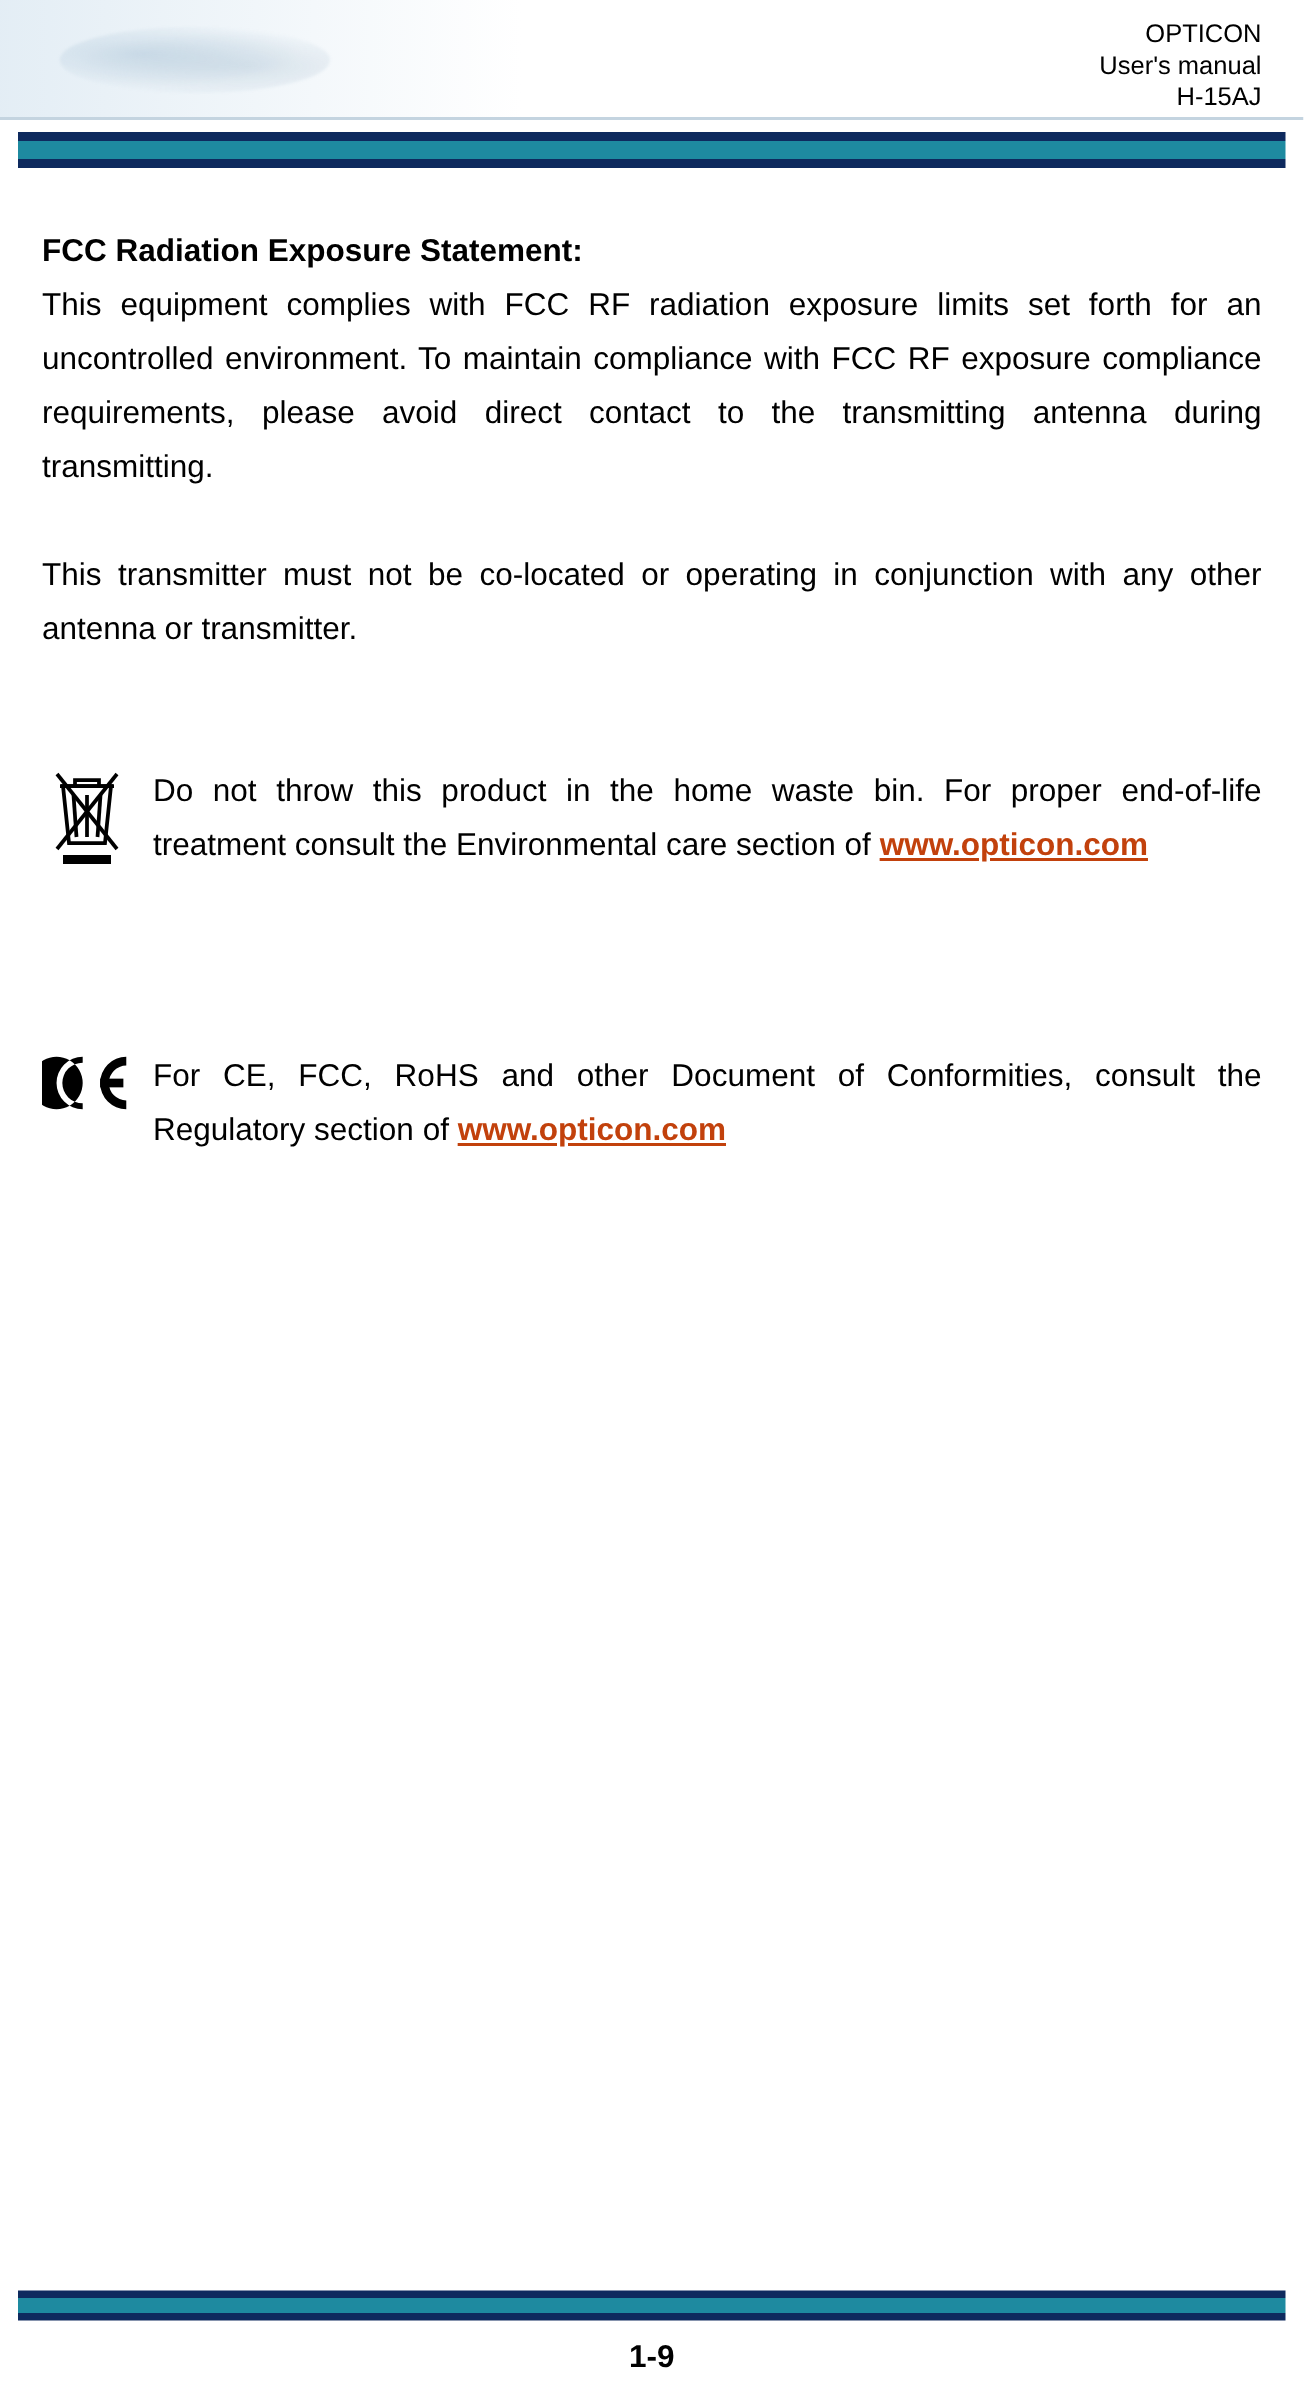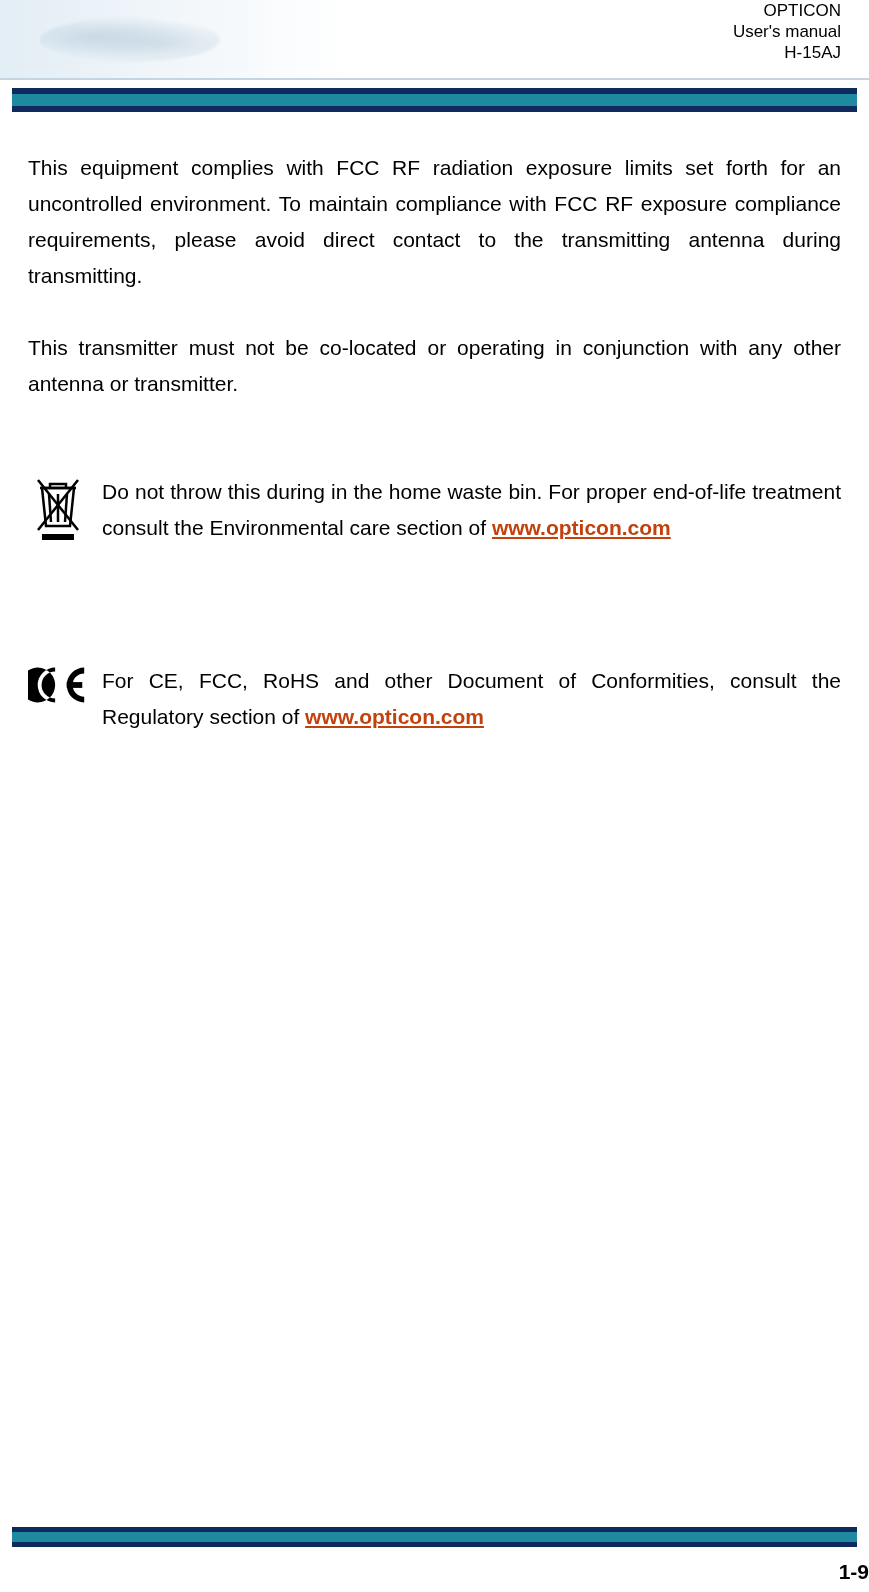--- a/index.html
+++ b/index.html
@@ -22,21 +22,21 @@
     position: absolute;
     left: 40px; top: 18px;
     width: 180px; height: 44px;
     background: radial-gradient(ellipse at 30% 40%, rgba(120,160,190,0.25), transparent 60%),
                 radial-gradient(ellipse at 70% 60%, rgba(100,140,170,0.18), transparent 65%);
     border-radius: 50%;
     filter: blur(1px);
   }
   .header-text {
     position: absolute;
-    top: 0; right: 28px;
+    top: 12px; right: 28px;
     text-align: right;
     font-size: 17px;
     line-height: 21px;
     color: #000;
   }
   .bar-blue-outer {
     position: absolute;
     left: 12px; right: 12px;
     top: 88px;
     height: 6px;
@@ -103,40 +103,41 @@
     position: absolute;
     left: 12px; right: 12px;
     bottom: 45px;
     height: 5px;
     background: #0e2a5e;
   }
   .page-num {
     position: absolute;
     bottom: 8px;
     left: 0; right: 0;
-    text-align: right;
+    text-align: center;
     font-weight: bold;
     font-size: 21px;
   }
 </style>
 </head>
 <body>
 
 <div class="header-strip"></div>
 <div class="header-text">
   <div>OPTICON</div>
   <div>User's manual</div>
   <div>H-15AJ</div>
 </div>
 <div class="bar-blue-outer"></div>
 <div class="bar-teal"></div>
 <div class="bar-blue-outer2"></div>
 
 <div class="content">
 
+  <div class="bold">FCC Radiation Exposure Statement:</div>
   <div class="justify">This equipment complies with FCC RF radiation exposure limits set forth for an uncontrolled environment. To maintain compliance with FCC RF exposure compliance requirements, please avoid direct contact to the transmitting antenna during transmitting.</div>
   <div class="gap-sm"></div>
   <div class="justify">This transmitter must not be co-located or operating in conjunction with any other antenna or transmitter.</div>
 
   <div class="gap-md"></div>
 
   <div class="section-with-icon">
     <div class="icon-box">
       <svg viewBox="0 0 60 70" width="60" height="70">
         <g stroke="#000" stroke-width="2.5" fill="none">
@@ -146,21 +147,21 @@
           <path d="M21 20 L23 48"></path>
           <path d="M30 20 L30 48"></path>
           <path d="M39 20 L37 48"></path>
           <line x1="10" y1="6" x2="50" y2="56"></line>
           <line x1="50" y1="6" x2="10" y2="56"></line>
         </g>
         <rect x="14" y="60" width="32" height="6" fill="#000"></rect>
       </svg>
     </div>
     <div class="icon-body justify">
-      <span>Do not throw this during in the home waste bin. For proper end-of-life treatment consult the Environmental care section of </span><a href="#" class="link">www.opticon.com</a>
+      <span>Do not throw this product in the home waste bin. For proper end-of-life treatment consult the Environmental care section of </span><a href="#" class="link">www.opticon.com</a>
     </div>
   </div>
 
   <div class="gap-lg"></div>
 
   <div class="section-with-icon">
     <div class="icon-box">
       <svg viewBox="0 0 64 44" width="62" height="44">
         <g fill="#000">
           <path d="M28 22 A18 18 0 1 0 28 22.01 M28 8 A14 14 0 0 0 28 36 L28 40 A18 18 0 1 1 28 4 Z"></path>

